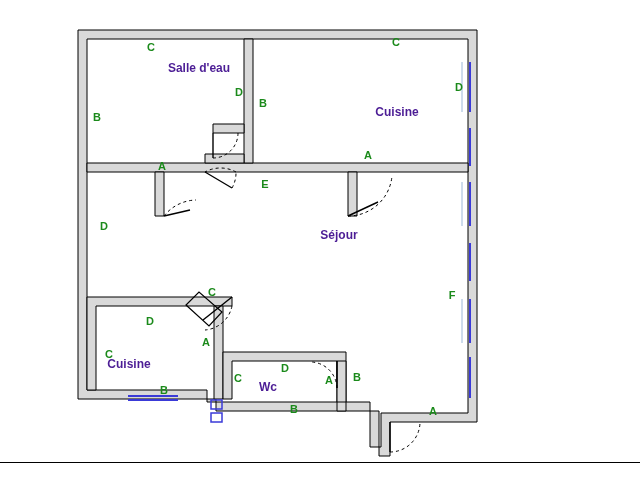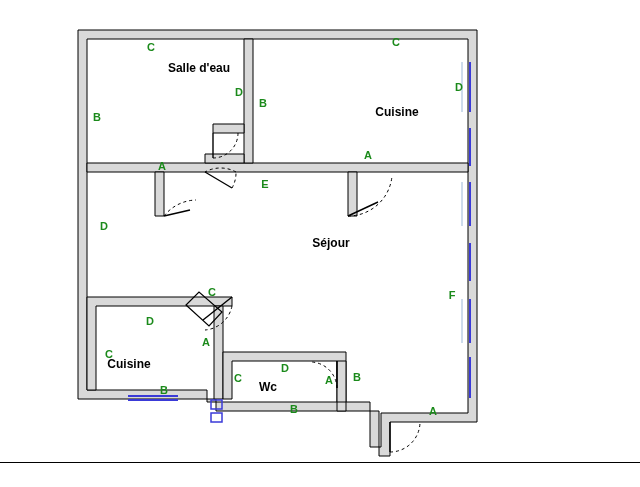--- a/index.html
+++ b/index.html
@@ -23,21 +23,21 @@
   }
   .lbl {
     position: absolute;
     font-family: "Liberation Sans", sans-serif;
     font-weight: bold;
     white-space: nowrap;
     transform: translate(-50%, -50%);
     line-height: 1;
   }
   .lbl.green { color: #1b8a1b; font-size: 11px; }
-  .lbl.red   { color: #000000; font-size: 12px; }
+  .lbl.red   { color: #4c1d95; font-size: 12px; }
   .bottomrule {
     position: absolute;
     left: 0;
     top: 462px;
     width: 640px;
     height: 1px;
     background: #000000;
   }
 </style>
 </head>
@@ -138,16 +138,16 @@
     <div class="lbl green" style="left: 109px; top: 354px;">C</div>
     <div class="lbl green" style="left: 285px; top: 368px;">D</div>
     <div class="lbl green" style="left: 238px; top: 378px;">C</div>
     <div class="lbl green" style="left: 329px; top: 380px;">A</div>
     <div class="lbl green" style="left: 357px; top: 377px;">B</div>
     <div class="lbl green" style="left: 164px; top: 390px;">B</div>
     <div class="lbl green" style="left: 294px; top: 409px;">B</div>
     <div class="lbl green" style="left: 433px; top: 411px;">A</div>
     <div class="lbl red" style="left: 199px; top: 68px;">Salle d'eau</div>
     <div class="lbl red" style="left: 397px; top: 112px;">Cuisine</div>
-    <div class="lbl red" style="left: 331px; top: 235px; margin-top: 8px;">Séjour</div>
+    <div class="lbl red" style="left: 339px; top: 235px;">Séjour</div>
     <div class="lbl red" style="left: 129px; top: 364px;">Cuisine</div>
     <div class="lbl red" style="left: 268px; top: 387px;">Wc</div>
   </div>
 
 </body></html>

